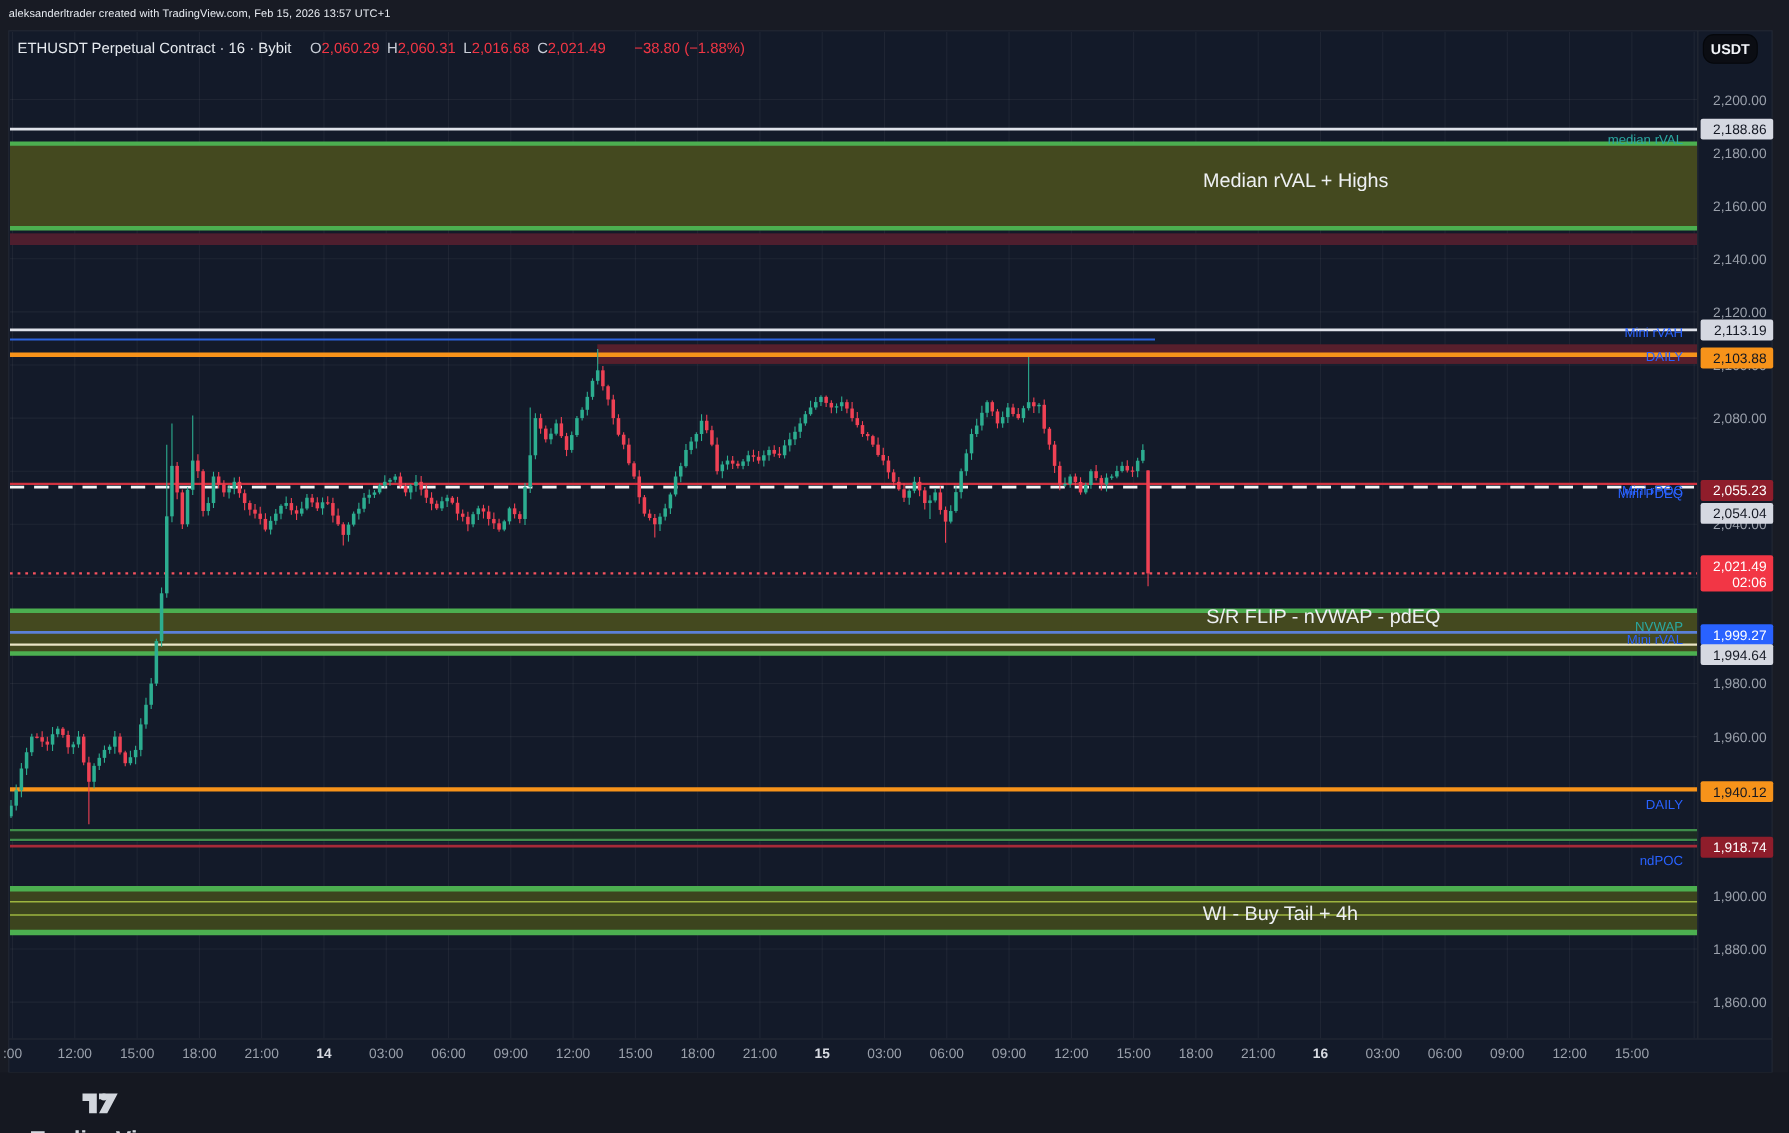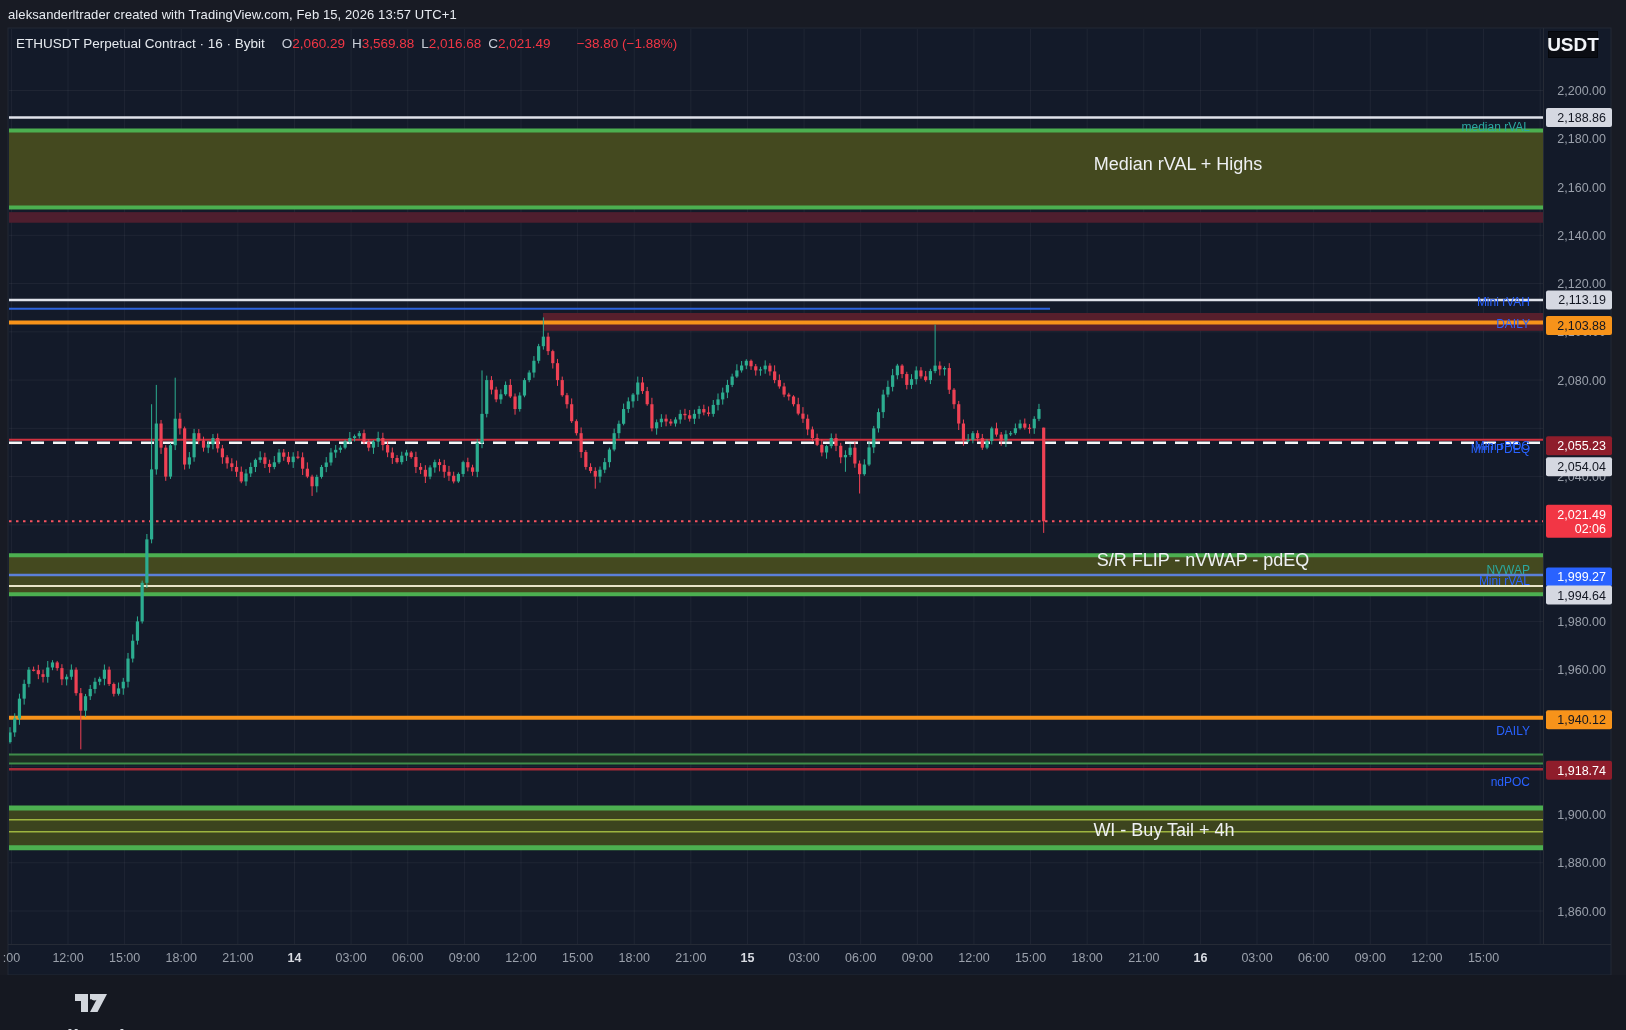--- a/index.html
+++ b/index.html
@@ -1,27 +1,27 @@
 <!DOCTYPE html>
 <html><head>
 <meta charset="utf-8">
 <style>
   html,body{margin:0;padding:0;background:#14171f;}
   .app{position:relative;width:1626px;height:1030px;background:#181b24;overflow:hidden;
        font-family:"Liberation Sans",sans-serif;}
-  .attribution{position:absolute;left:8px;top:7px;color:#e8ecf2;font-size:13px;letter-spacing:.1px;z-index:5;}
+  .attribution{position:absolute;left:8px;top:7px;color:#e8ecf2;font-size:10px;letter-spacing:.1px;z-index:5;}
   #chart-svg{position:absolute;left:0;top:0;z-index:1;}
   .legend{position:absolute;left:16px;top:36px;z-index:6;font-size:13.5px;color:#dfe3ea;white-space:nowrap;}
   .legend .sym{color:#e6eaef;}
   .legend .ohlc{margin-left:10px;}
   .legend .k{color:#c9ced8;margin-left:7px;}
   .legend .v{color:#f23645;margin-top:16px;}
   .legend .chg{color:#f23645;margin-left:26px;}
   .usdt-btn{position:absolute;left:1548px;top:31px;width:48px;height:25px;background:#0b0d13;
-            border:1px solid #05070b;border-radius:0;color:#f2f4f8;font-size:19px;font-weight:700;
+            border:1px solid #05070b;border-radius:10px;color:#f2f4f8;font-size:13px;font-weight:700;
             display:flex;align-items:center;justify-content:center;z-index:6;cursor:pointer;}
   .footer{position:absolute;left:0;top:975px;width:1626px;height:55px;background:#151821;z-index:4;}
   .tv-logo{position:absolute;left:28px;top:16px;display:flex;align-items:center;gap:10px;cursor:pointer;flex-direction:column;}
   .tv-logo .brand{color:#d2d6dd;font-size:21px;font-weight:700;letter-spacing:.2px;}
   .axis-hotzone{position:absolute;z-index:3;background:transparent;}
 </style>
 </head>
 <body>
 
 <div class="app">
@@ -658,21 +658,21 @@
         <text x="1200.42" y="962" fill="#d8dbe2" font-size="12.5" font-weight="700" text-anchor="middle">16</text>
         <text x="1257.04" y="962" fill="#9aa0ab" font-size="12.5" font-weight="400" text-anchor="middle">03:00</text>
         <text x="1313.66" y="962" fill="#9aa0ab" font-size="12.5" font-weight="400" text-anchor="middle">06:00</text>
         <text x="1370.28" y="962" fill="#9aa0ab" font-size="12.5" font-weight="400" text-anchor="middle">09:00</text>
         <text x="1426.9" y="962" fill="#9aa0ab" font-size="12.5" font-weight="400" text-anchor="middle">12:00</text>
         <text x="1483.52" y="962" fill="#9aa0ab" font-size="12.5" font-weight="400" text-anchor="middle">15:00</text>
       </g>
     </svg>
 
   <div class="legend">
-    <span class="sym">ETHUSDT Perpetual Contract · 16 · Bybit</span><span class="ohlc"><span class="k">O</span><span class="v">2,060.29</span><span class="k">H</span><span class="v">3,569.88</span><span class="k">L</span><span class="v">2,016.68</span><span class="k">C</span><span class="v">2,021.49</span></span><span class="chg">−38.80 (−1.88%)</span>
+    <span class="sym">ETHUSDT Perpetual Contract · 16 · Bybit</span><span class="ohlc"><span class="k">O</span><span class="v">2,060.29</span><span class="k">H</span><span class="v">2,060.31</span><span class="k">L</span><span class="v">2,016.68</span><span class="k">C</span><span class="v">2,021.49</span></span><span class="chg">−38.80 (−1.88%)</span>
   </div>
 
   <div class="usdt-btn">USDT</div>
 
   <div class="axis-hotzone" style="left:1546px;top:58px;width:70px;height:886px;"></div>
   <div class="axis-hotzone" style="left:8px;top:945px;width:1535px;height:30px;"></div>
 
   <div class="footer">
     <div class="tv-logo">
       <svg width="34" height="24" viewBox="0 0 34 24">

